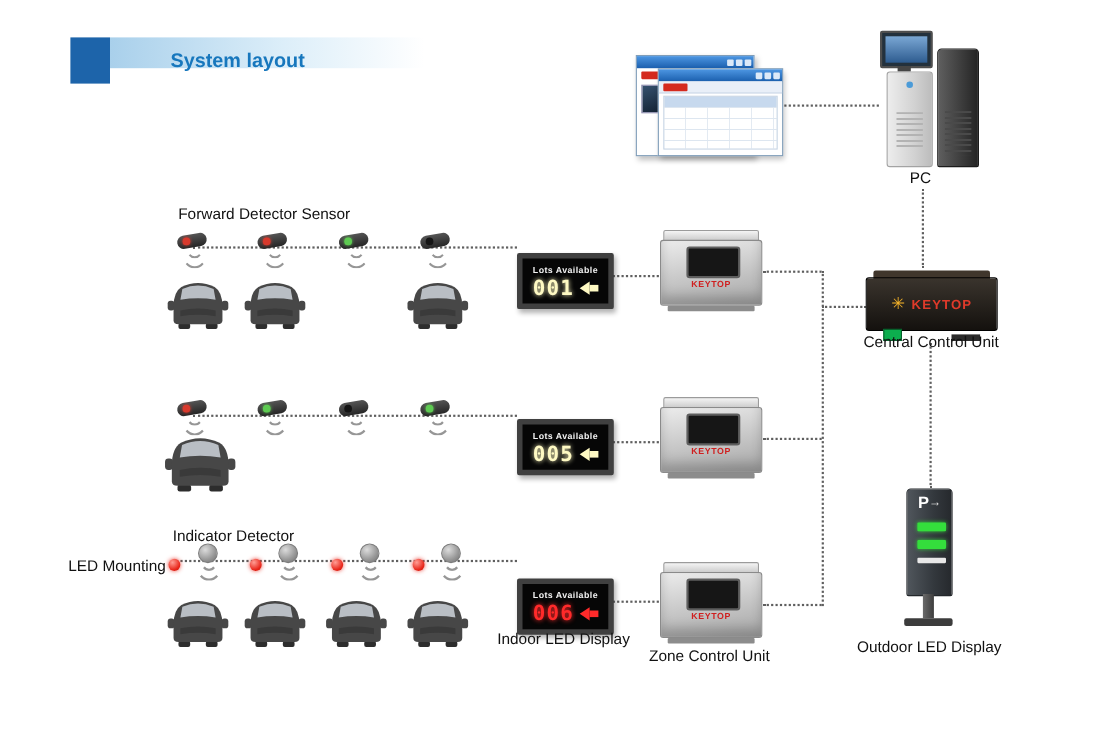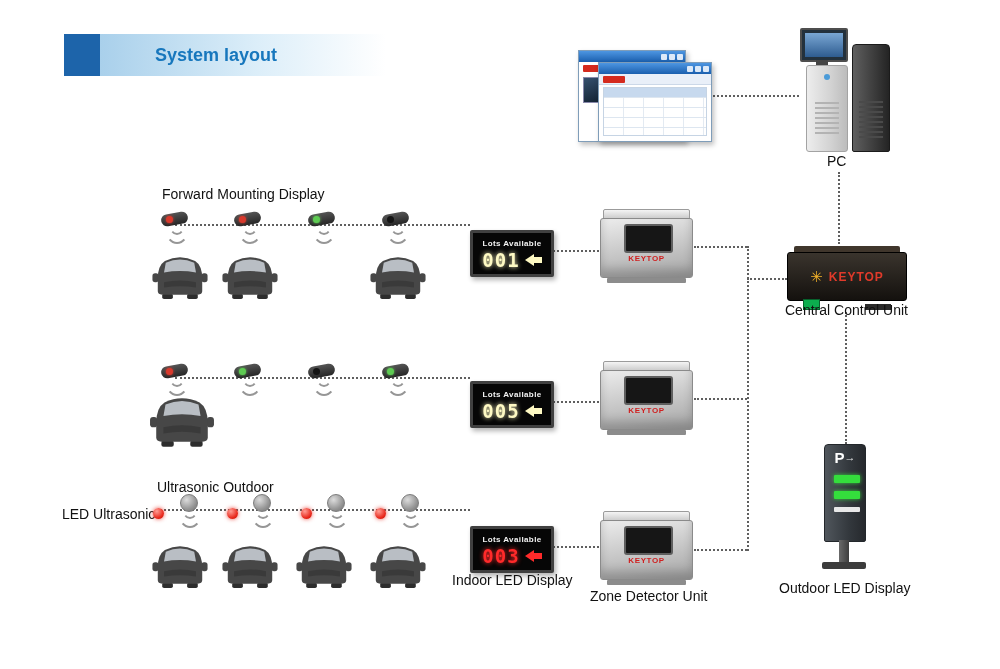--- a/index.html
+++ b/index.html
@@ -1,21 +1,21 @@
 <!DOCTYPE html>
 <html><head>
 <meta charset="utf-8">
 <style>
   html,body{margin:0;padding:0;background:#fff}
   .stage{position:relative;width:1000px;height:669px;background:#fff;overflow:hidden;
          font-family:"Liberation Sans",sans-serif;color:#111}
 
   
   .banner-square{position:absolute;left:64px;top:34px;width:36px;height:42px;background:#1d64aa}
-  .banner-bar{position:absolute;left:100px;top:34px;width:286px;height:42px;
+  .banner-bar{position:absolute;left:100px;top:34px;width:286px;height:28px;
               background:linear-gradient(90deg,#a9d0eb 0%,#dceef9 55%,#ffffff 100%)}
   .banner-title{position:absolute;left:55px;top:0;line-height:42px;font-size:18px;font-weight:bold;color:#1777bd}
 
   
   .watermark{position:absolute;left:355px;top:314px;width:300px;text-align:center;
              font-size:23px;color:#c8c8c8;letter-spacing:.5px}
 
   
   .lbl{position:absolute;font-size:14px;color:#111;white-space:nowrap}
 
@@ -44,21 +44,21 @@
 
   
   .ledind{position:absolute;width:11px;height:11px;border-radius:50%;
           background:radial-gradient(circle at 35% 30%,#ff9d94,#e8261a 65%,#c01408);
           box-shadow:0 0 4px rgba(232,38,26,.8)}
 
   
   .car{position:absolute;display:block}
 
   
-  .ldp{position:absolute;width:78px;height:41px;background:#060606;border:3px solid #404040;border-radius:2px;
+  .ldp{position:absolute;width:78px;height:41px;background:#060606;border:5px solid #404040;border-radius:2px;
        display:flex;flex-direction:column;align-items:center;justify-content:center;
        box-shadow:2px 3px 5px rgba(0,0,0,.3)}
   .ldp-title{color:#f3f3f3;font-size:8px;font-weight:bold;letter-spacing:.4px;line-height:11px}
   .ldp-row{display:flex;align-items:center;gap:5px;margin-top:1px}
   .ldp.green .ldp-row{color:#fef9c3}
   .ldp.red .ldp-row{color:#ff2a2a}
   .digits{font-family:"DejaVu Sans Mono",monospace;font-size:19px;font-weight:bold;letter-spacing:1px;
           text-shadow:0 0 5px currentColor;line-height:20px}
   .arr{display:flex;align-items:center}
   .arr-tri{width:0;height:0;border-top:6px solid transparent;border-bottom:6px solid transparent;border-right:9px solid currentColor}
@@ -188,21 +188,21 @@
     <div class="ctop"></div>
     <div class="cface">
       <span class="clogo">✳</span>
       <span class="cbrand">KEYTOP</span>
     </div>
     <div class="cport"></div>
     <div class="cfoot"></div>
   </div>
   <div class="lbl" style="left:785px;top:302px">Central Control Unit</div>
 
-  <div class="lbl" style="left:162px;top:186px">Forward Mounting Display</div>
+  <div class="lbl" style="left:162px;top:186px">Forward Detector Sensor</div>
 
   <div class="fsensor red" style="left:158px;top:212px">
     <span class="body"></span>
       <span class="dot"></span>
     <span class="wv wv1"></span>
       <span class="wv wv2"></span>
   </div>
   <div class="fsensor red" style="left:231px;top:212px">
     <span class="body"></span>
       <span class="dot"></span>
@@ -316,22 +316,22 @@
   </div>
 
   <div class="zcu" style="left:600px;top:361px">
     <div class="ztop"></div>
     <div class="zbody"></div>
     <div class="zscreen"></div>
     <div class="zbrand">KEYTOP</div>
     <div class="zbase"></div>
   </div>
 
-  <div class="lbl" style="left:157px;top:479px">Ultrasonic Outdoor</div>
-  <div class="lbl" style="left:62px;top:506px">LED Ultrasonic</div>
+  <div class="lbl" style="left:157px;top:479px">Indicator Detector</div>
+  <div class="lbl" style="left:62px;top:506px">LED Mounting</div>
 
   <div class="ledind" style="left:153px;top:508px"></div>
   <div class="ledind" style="left:227px;top:508px"></div>
   <div class="ledind" style="left:301px;top:508px"></div>
   <div class="ledind" style="left:375px;top:508px"></div>
 
   <div class="usensor" style="left:171px;top:494px">
     <span class="ball"></span>
     <span class="wv wv1"></span>
       <span class="wv wv2"></span>
@@ -385,38 +385,38 @@
     <rect x="12" y="47" width="12" height="6" rx="2" fill="#2d2d2d"></rect>
       <rect x="40" y="47" width="12" height="6" rx="2" fill="#2d2d2d"></rect>
     <path d="M7 30 Q7 15 15 10 Q32 2 49 10 Q57 15 57 30 L57 44 Q57 48 52 48 L12 48 Q7 48 7 44 Z" fill="#474747"></path>
     <path d="M16 12 Q32 5 48 12 L50 23 Q32 20 14 23 Z" fill="#b9bec4"></path>
     <path d="M14 34 Q32 30 50 34 L50 40 Q32 37 14 40 Z" fill="#2f2f2f" opacity="0.55"></path>
   </svg>
 
   <div class="ldp red" style="left:470px;top:526px">
     <div class="ldp-title">Lots Available</div>
     <div class="ldp-row">
-      <span class="digits">003</span>
+      <span class="digits">006</span>
       <span class="arr">
           <i class="arr-tri"></i>
           <i class="arr-tail"></i>
         </span>
     </div>
   </div>
 
   <div class="zcu" style="left:600px;top:511px">
     <div class="ztop"></div>
     <div class="zbody"></div>
     <div class="zscreen"></div>
     <div class="zbrand">KEYTOP</div>
     <div class="zbase"></div>
   </div>
 
   <div class="lbl" style="left:452px;top:572px">Indoor LED Display</div>
-  <div class="lbl" style="left:590px;top:588px">Zone Detector Unit</div>
+  <div class="lbl" style="left:590px;top:588px">Zone Control Unit</div>
 
   <div class="odp">
     <div class="panel">
       <div class="phead">
         <span>P</span><span class="parrow">→</span>
       </div>
       <div class="seg s1"></div>
       <div class="seg s2"></div>
       <div class="seg s3"></div>
     </div>

